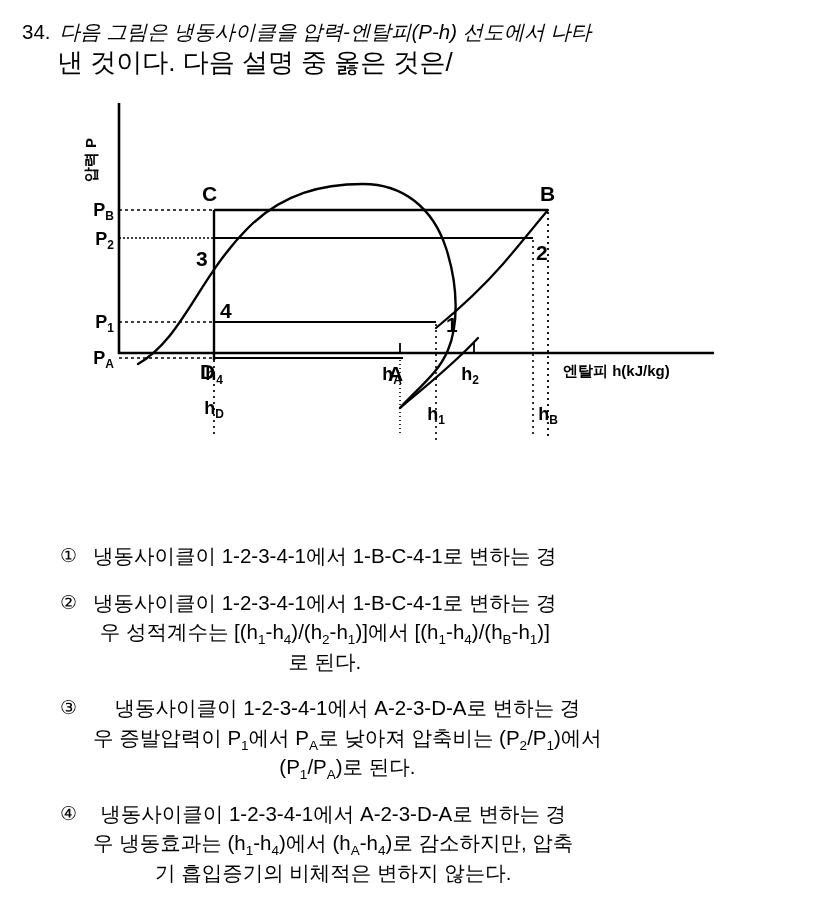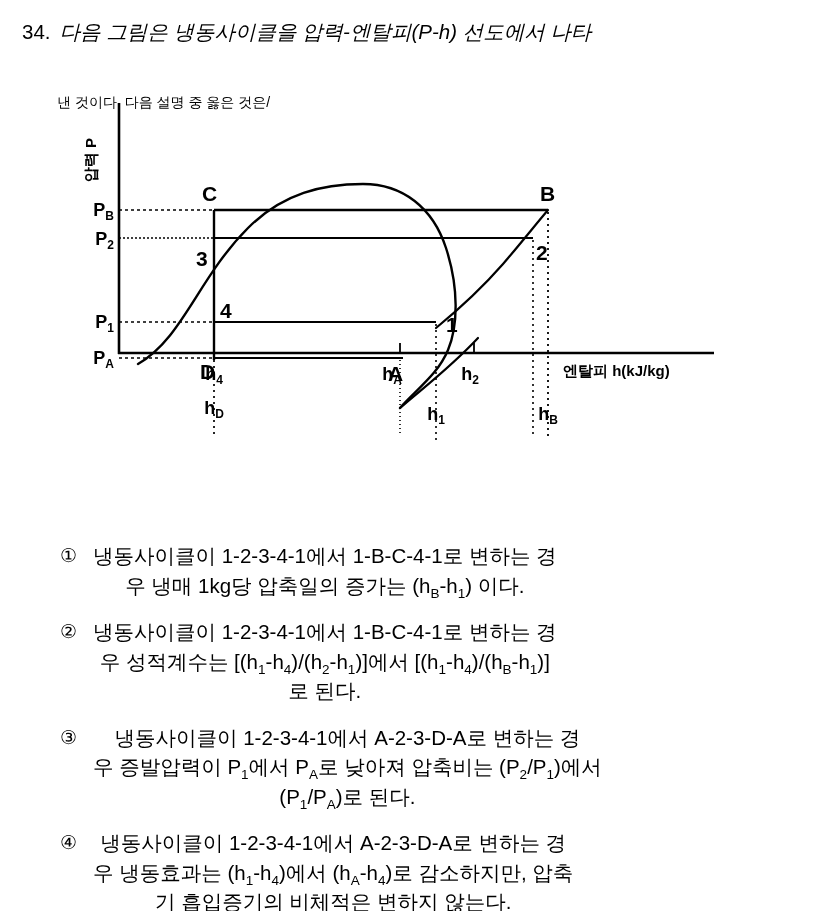--- a/index.html
+++ b/index.html
@@ -34,24 +34,23 @@
     padding-right: 9px;
     white-space: nowrap;
     text-align: right;
   }
   .stem-body {
     font-size: 20.5px;
     line-height: 31px;
     font-style: italic;
   }
   .stem-line2 {
-    font-size: 14px;
+    font-size: 26px;
     line-height: 31px;
     padding-left: 35px;
-    margin-top: 40px;
   }
 
   
   #ph-figure {
     position: absolute;
     left: 78px;
     top: 88px;
     width: 640px;
     height: 430px;
   }
@@ -171,21 +170,20 @@
     <text x="485" y="288" font-size="15" font-weight="bold" font-family="'Liberation Sans', sans-serif">엔탈피 h(kJ/kg)</text>
   </svg>
 </div>
 
 <div id="options-list">
 
   <div class="option">
     <span class="opt-marker">①</span>
     <span class="opt-text">
       <span class="ln">냉동사이클이 1-2-3-4-1에서 1-B-C-4-1로 변하는 경</span>
-      <span class="ln">우 냉매 1kg당 압축일의 증가는 (h<sub>B</sub>-h<sub>1</sub>) 이다.</span>
     </span>
   </div>
 
   <div class="option">
     <span class="opt-marker">②</span>
     <span class="opt-text">
       <span class="ln">냉동사이클이 1-2-3-4-1에서 1-B-C-4-1로 변하는 경</span>
       <span class="ln">우 성적계수는 [(h<sub>1</sub>-h<sub>4</sub>)/(h<sub>2</sub>-h<sub>1</sub>)]에서 [(h<sub>1</sub>-h<sub>4</sub>)/(h<sub>B</sub>-h<sub>1</sub>)]</span>
       <span class="ln">로 된다.</span>
     </span>

